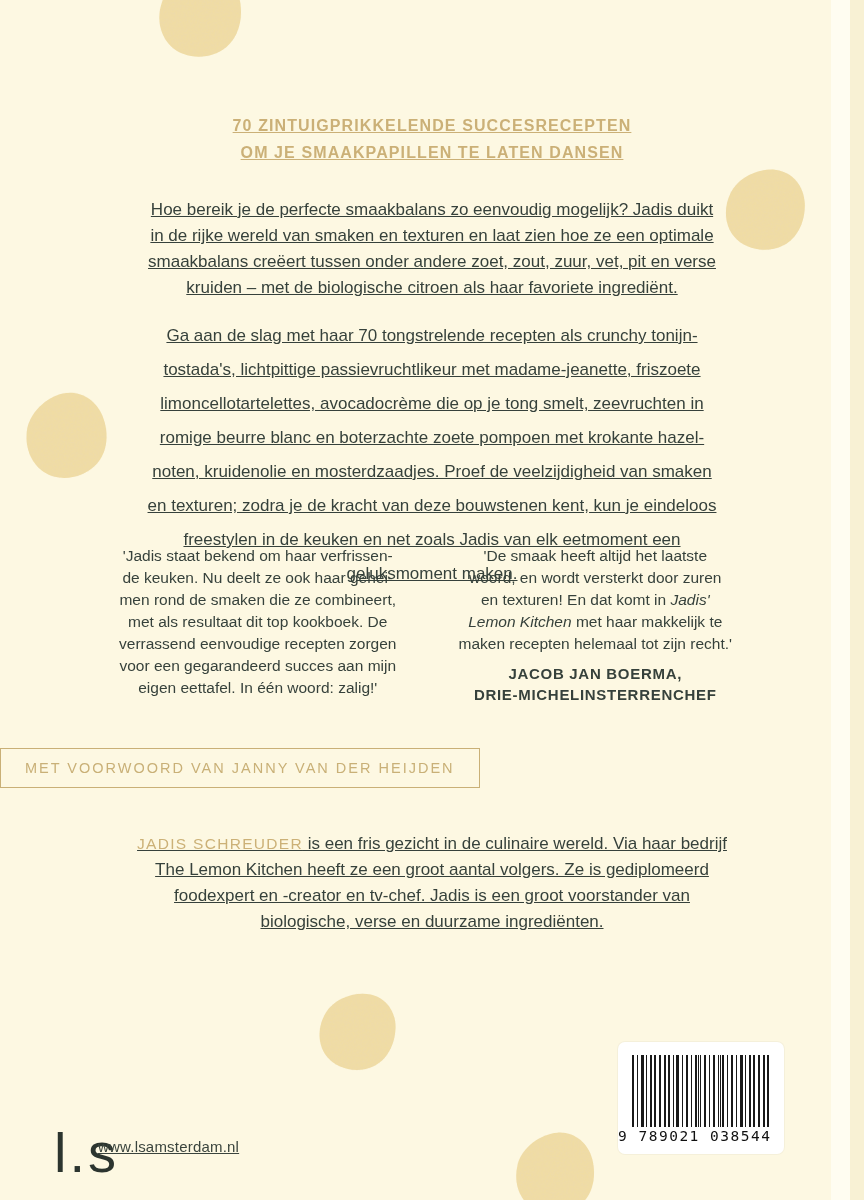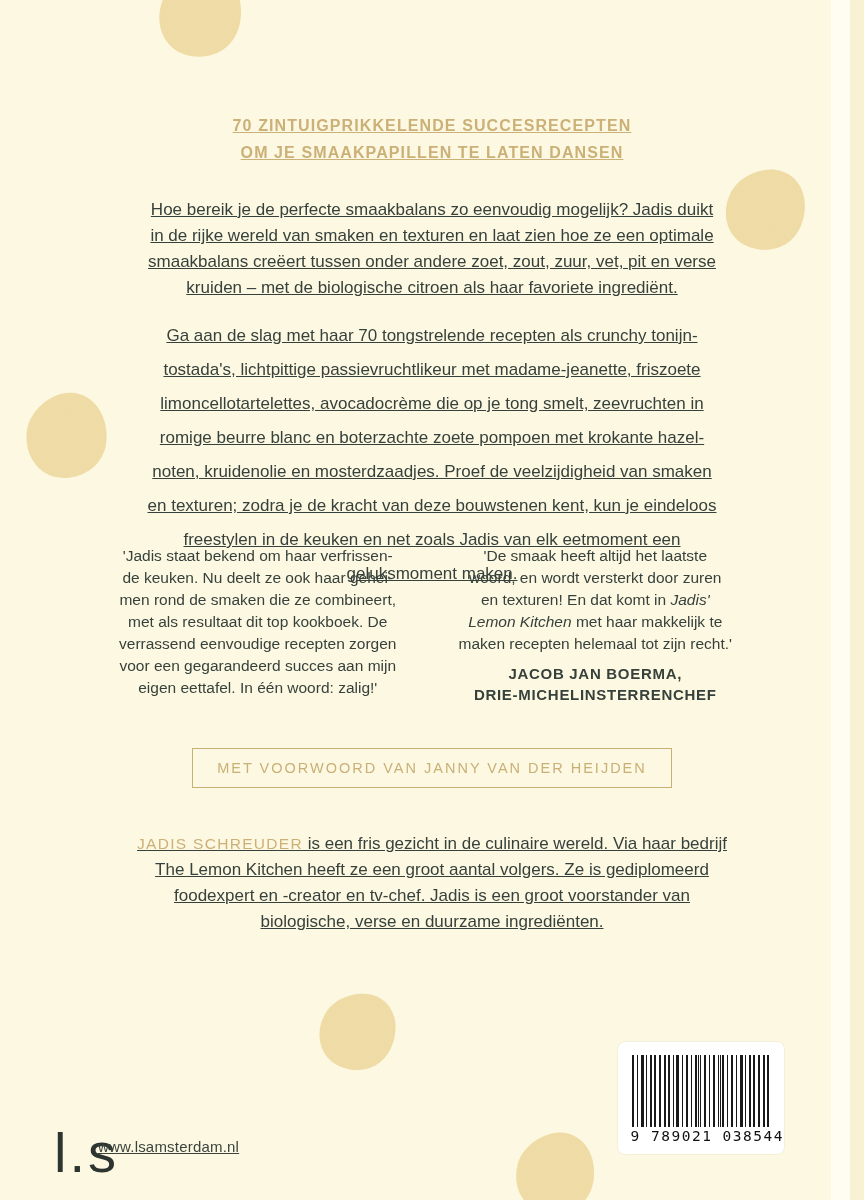--- a/index.html
+++ b/index.html
@@ -30,21 +30,21 @@
   .quotes{position:absolute;top:545px;left:105px;right:116px;display:flex;gap:32px;}
   .quote{flex:1;padding:0 10px;text-align:center;}
   .qt{margin:0;font-size:15.5px;line-height:22px;white-space:pre-line;}
   .qt i{font-style:italic;}
   .attr{
     margin:8px 0 0 0;
     font-size:15px;font-weight:700;letter-spacing:.7px;
     line-height:21px;white-space:pre-line;
   }
 
-  .boxwrap{position:absolute;top:748px;left:0;right:0;text-align:center;}
+  .boxwrap{position:absolute;top:748px;left:0;right:0;text-align:left;}
   .goldbox{
     display:inline-block;
     border:1.5px solid #c9b077;
     color:#c9b077;
     font-size:14.5px;letter-spacing:2px;
     padding:11px 24px;
   }
 
   .bio{top:831px;font-size:17px;line-height:26px;}
   .bio .name{
@@ -70,21 +70,21 @@
   }
   .bars{
     position:absolute;left:14px;right:14px;top:13px;height:72px;
     background:
       repeating-linear-gradient(90deg,#191919 0 2px,transparent 2px 5px,#191919 5px 6px,transparent 6px 9px),
       repeating-linear-gradient(90deg,#191919 0 1px,transparent 1px 4px,transparent 4px 11px);
     background-color:#fff;
   }
   .isbn{
     position:absolute;left:0;right:0;top:86px;
-    text-align:right;
+    text-align:left;
     font-family:"DejaVu Sans Mono",monospace;
     font-size:14.5px;letter-spacing:1.5px;color:#111;
   }
 </style>
 </head>
 <body>
 
 <div class="page">
 
   <svg width="0" height="0" style="position:absolute">

